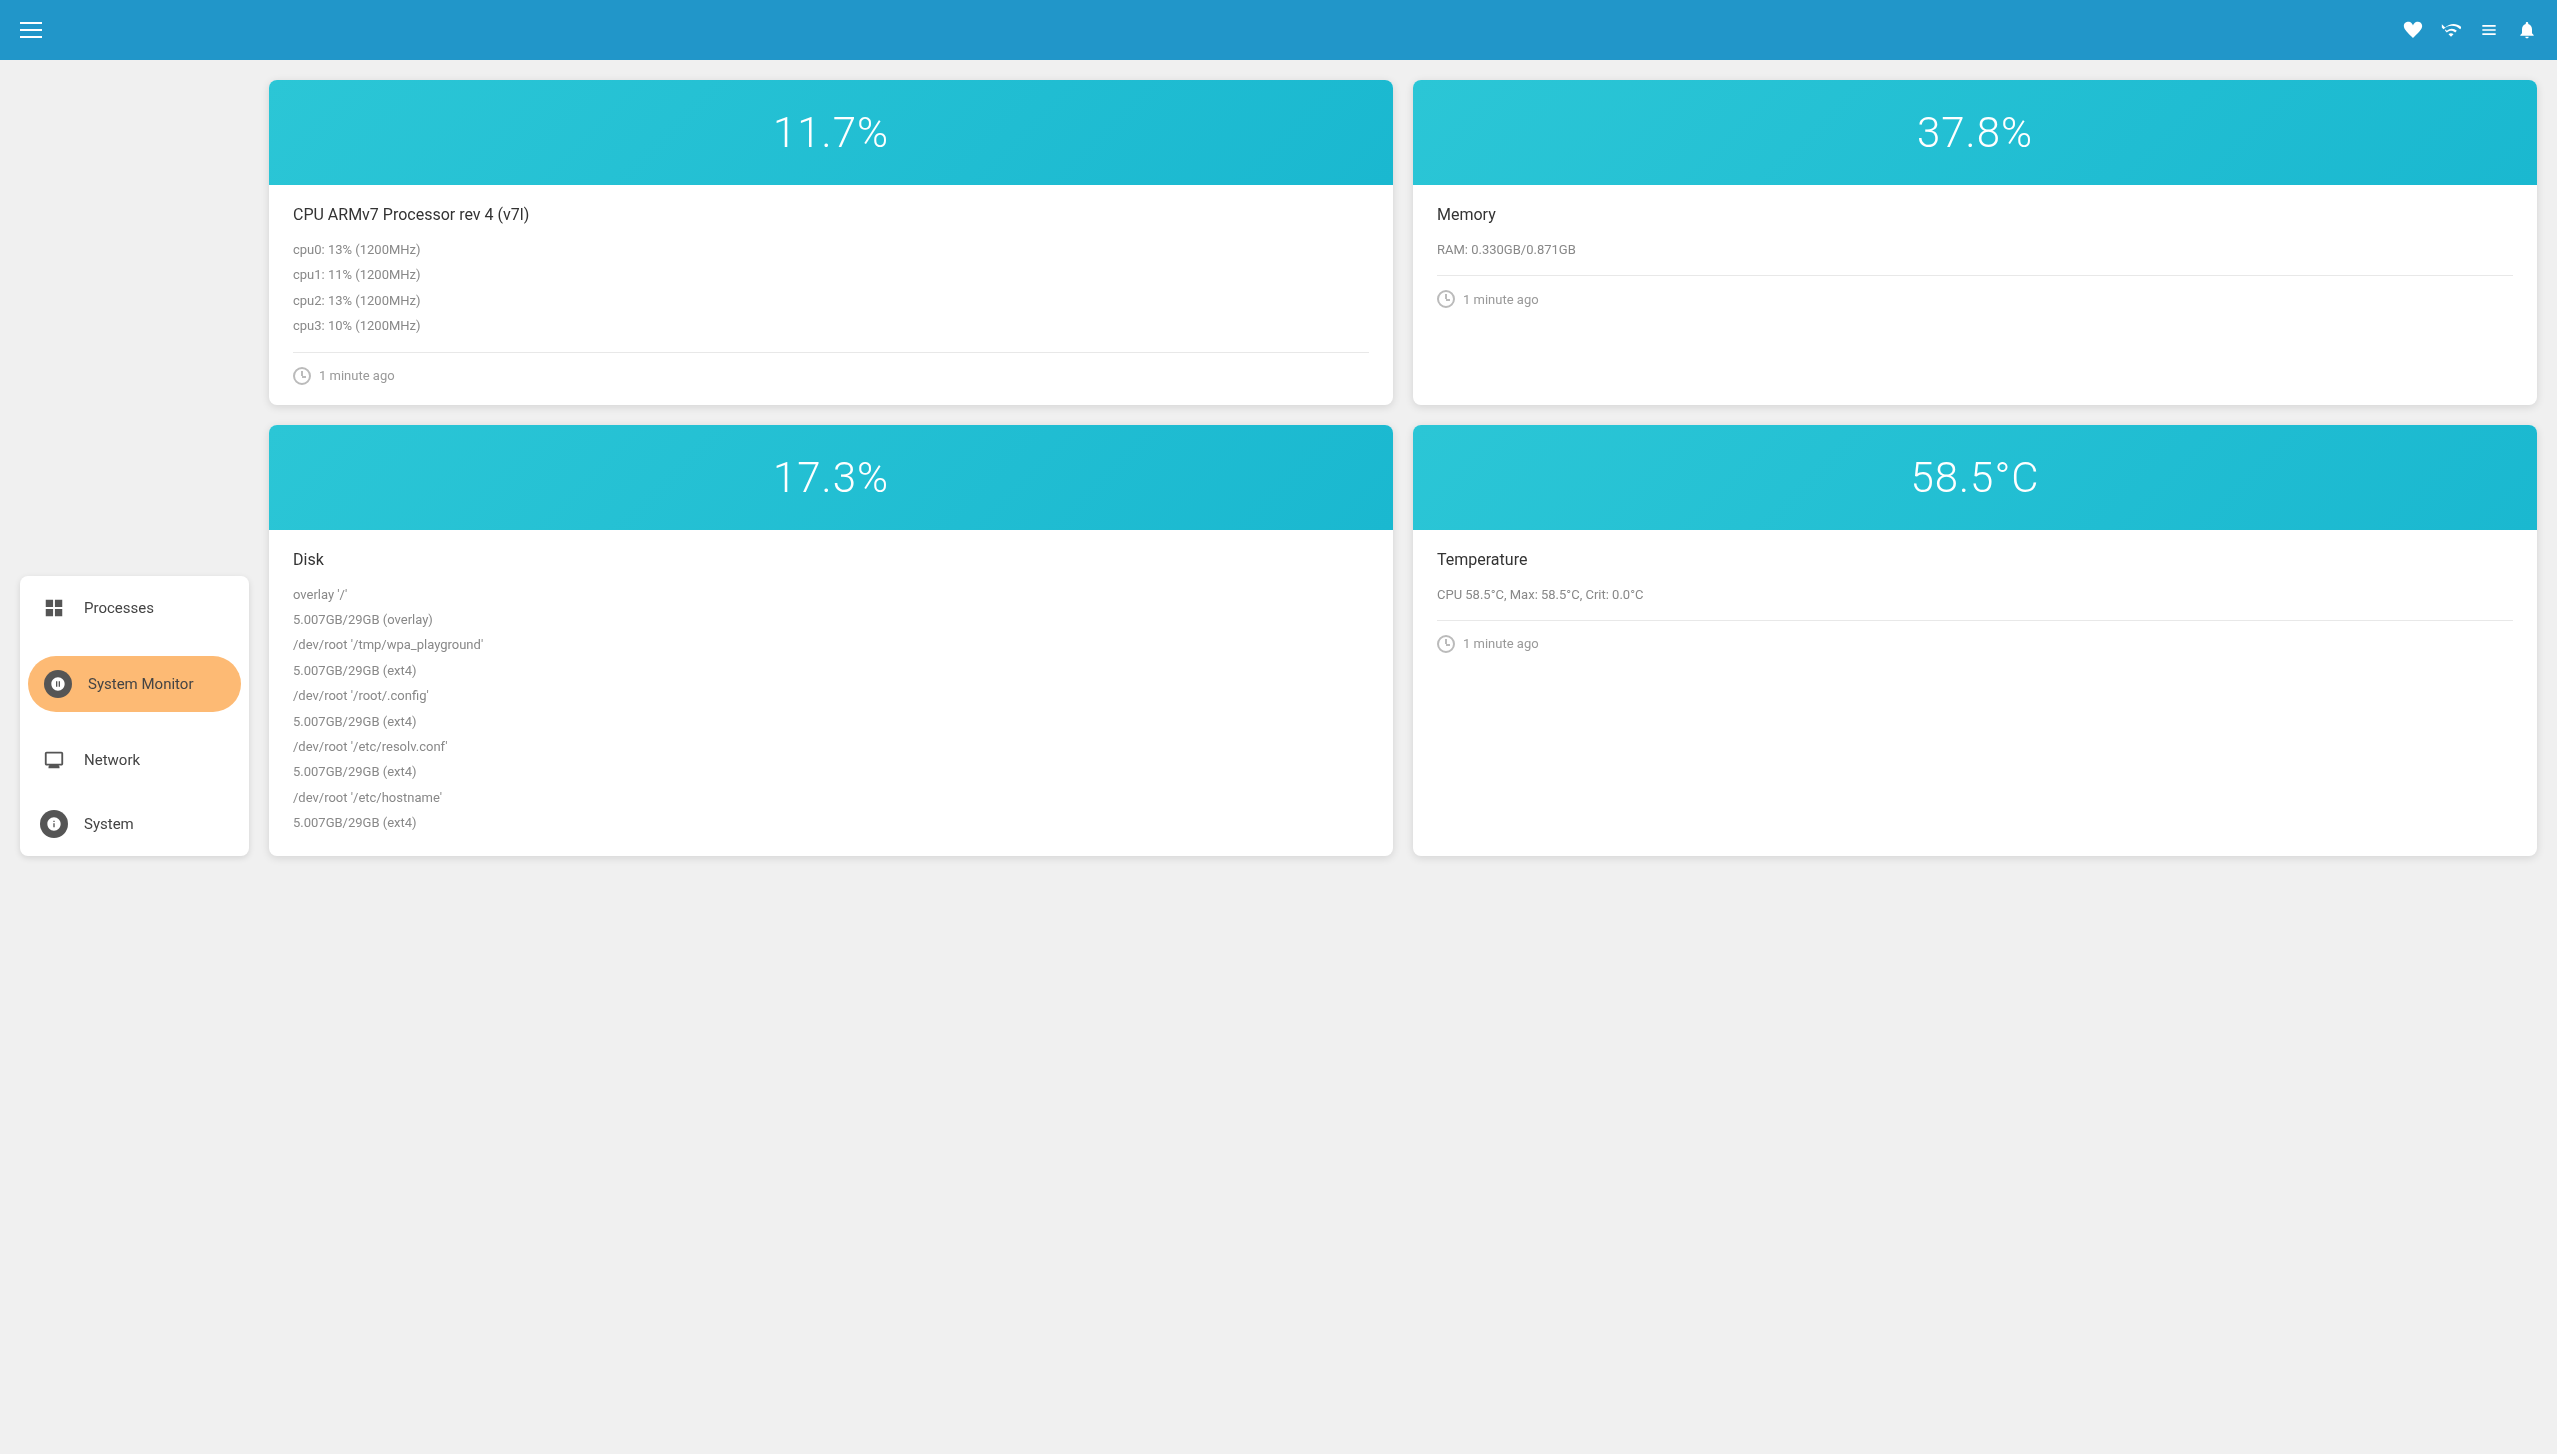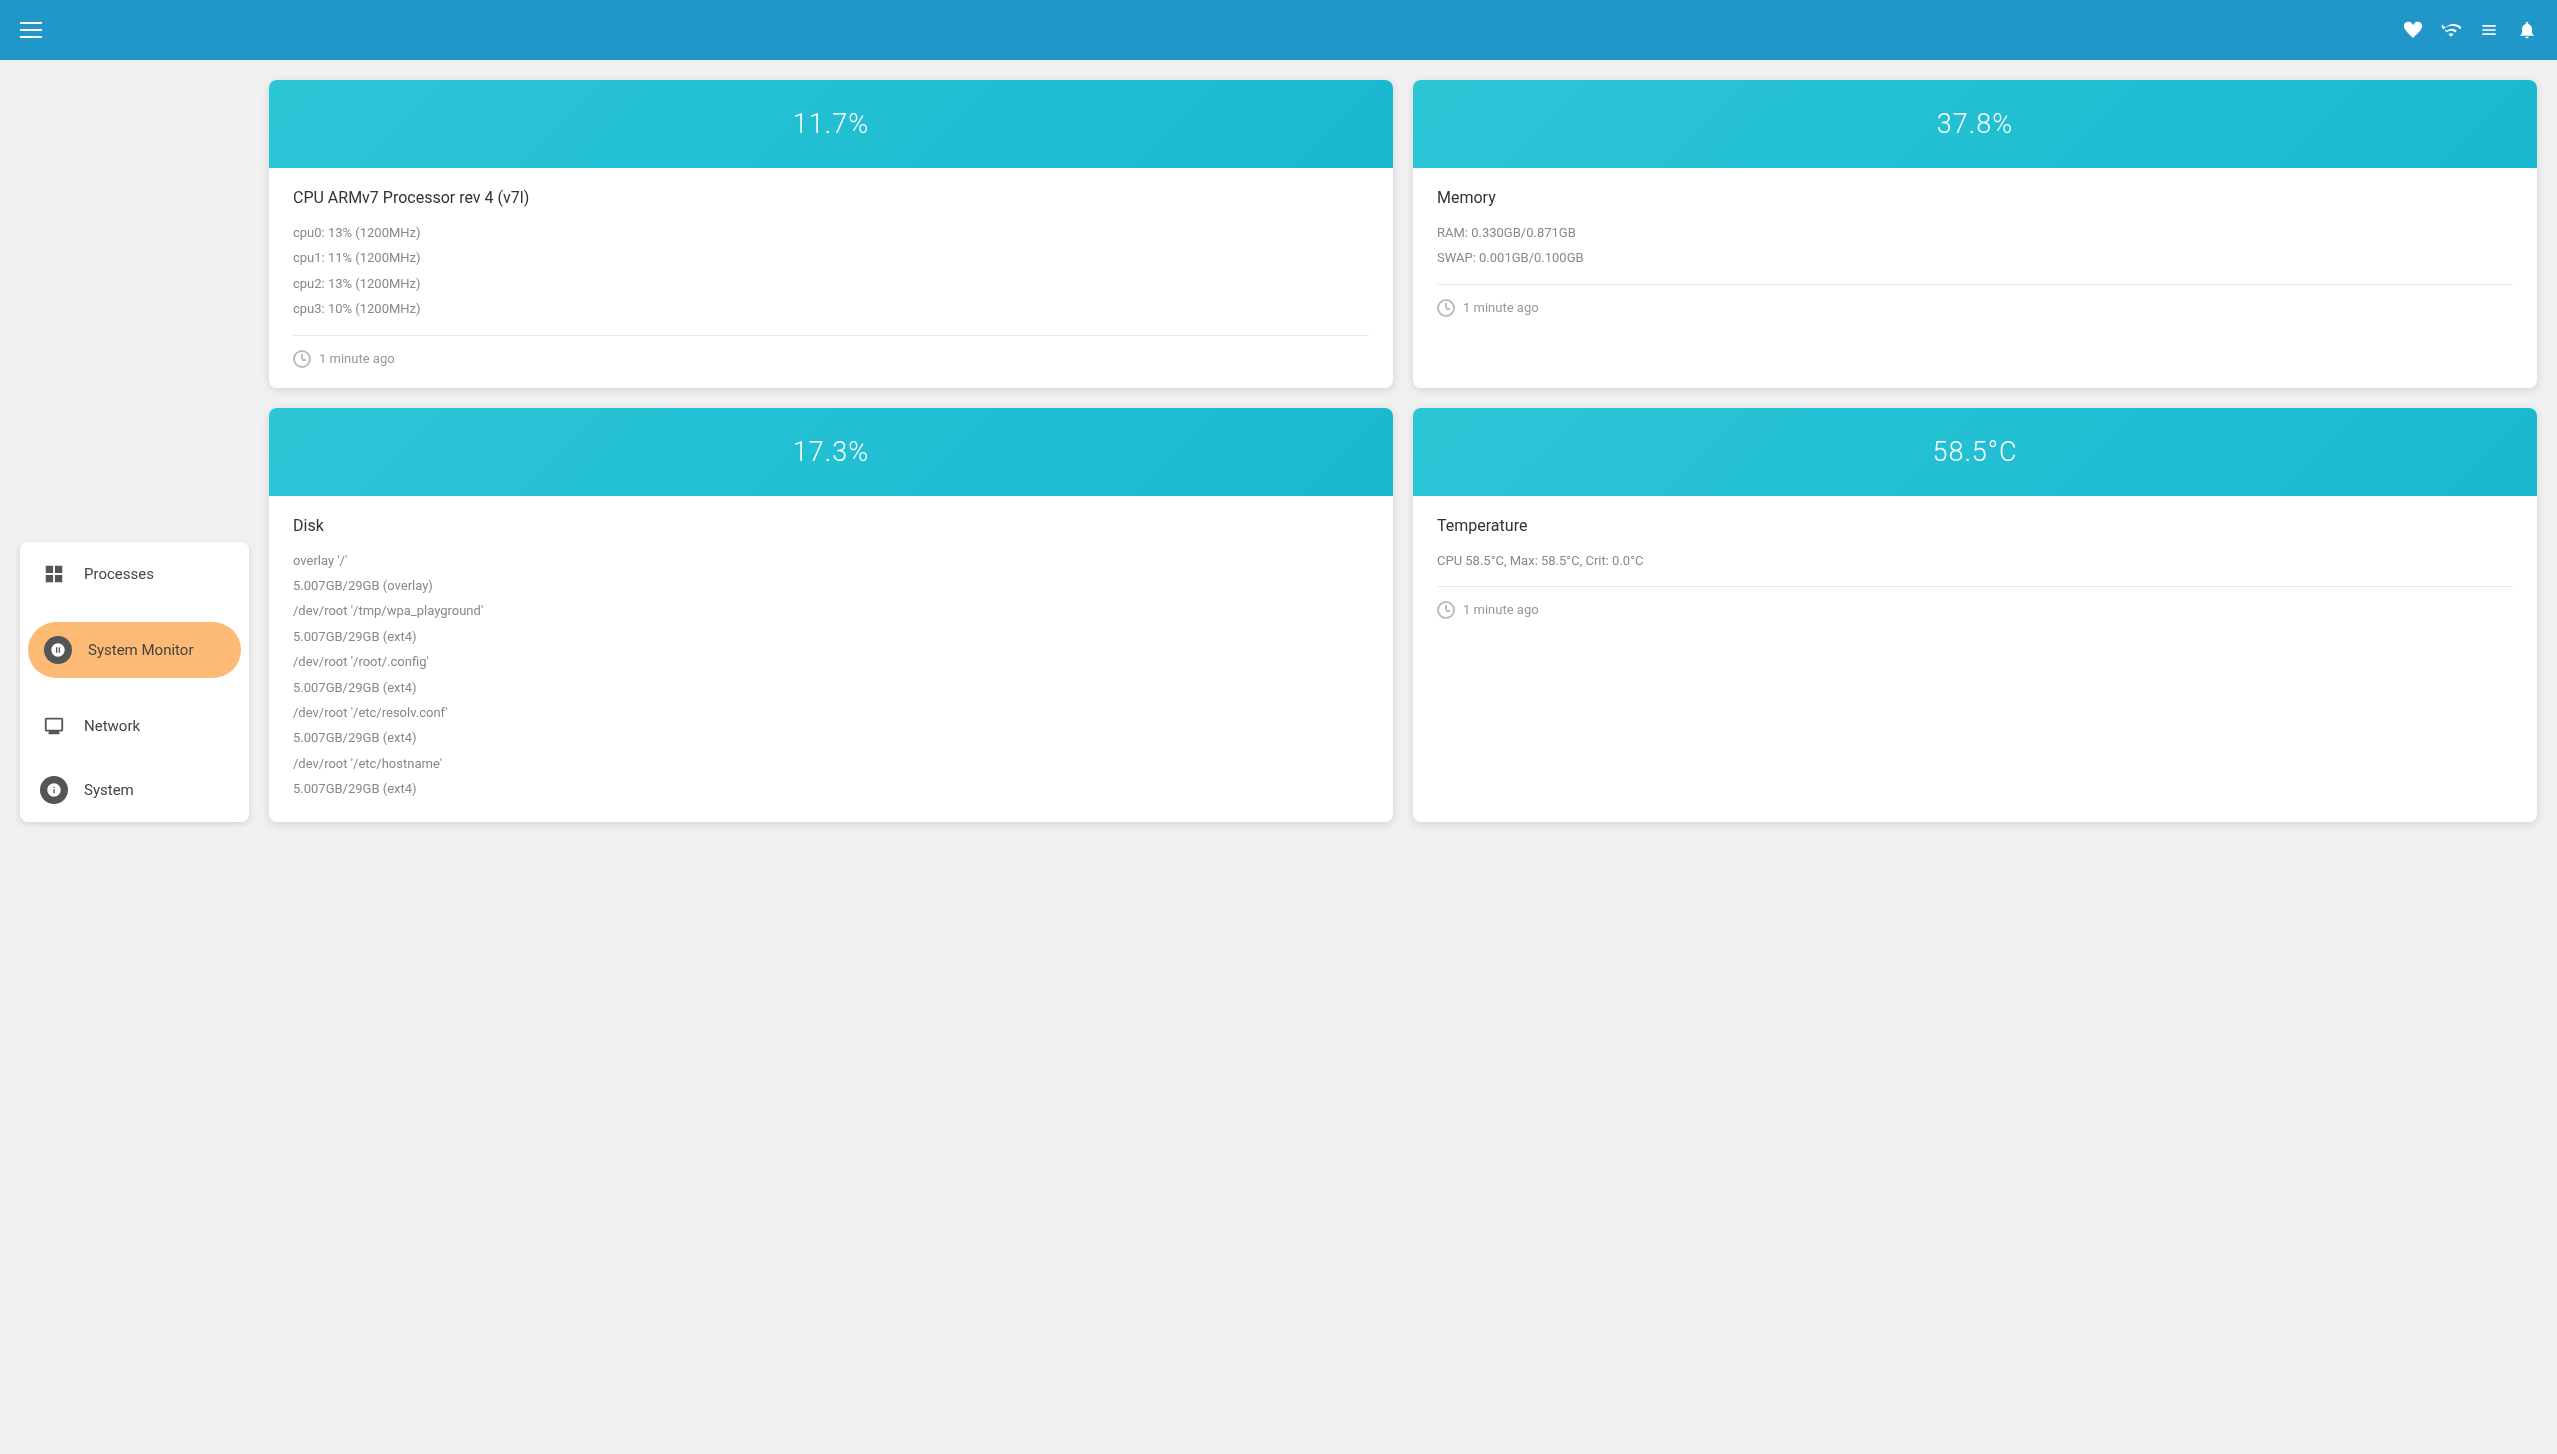--- a/index.html
+++ b/index.html
@@ -105,21 +105,21 @@
       background: white;
       border-radius: 8px;
       box-shadow: 0 2px 8px rgba(0,0,0,0.12);
       overflow: hidden;
     }
     .card-header {
       background: linear-gradient(135deg, #2bc6d6 0%, #1ab8d0 100%);
       padding: 28px 20px;
       text-align: center;
       color: white;
-      font-size: 27px;
+      font-size: 42px;
       font-weight: 300;
       letter-spacing: 1px;
     }
     .card-body {
       padding: 20px 24px;
     }
     .card-title {
       font-size: 16px;
       color: #333;
       margin-bottom: 14px;
@@ -276,21 +276,20 @@
         </div>
       </div>
     </div>
 
     <div class="card">
       <div class="card-header">37.8%</div>
       <div class="card-body">
         <div class="card-title">Memory</div>
         <div class="card-details">
           <p>RAM: 0.330GB/0.871GB</p>
-          <p>SWAP: 0.001GB/0.100GB</p>
         </div>
         <hr class="card-divider">
         <div class="card-timestamp">
           <div class="clock-icon"></div>
           <span>1 minute ago</span>
         </div>
       </div>
     </div>
 
     <div class="card">

